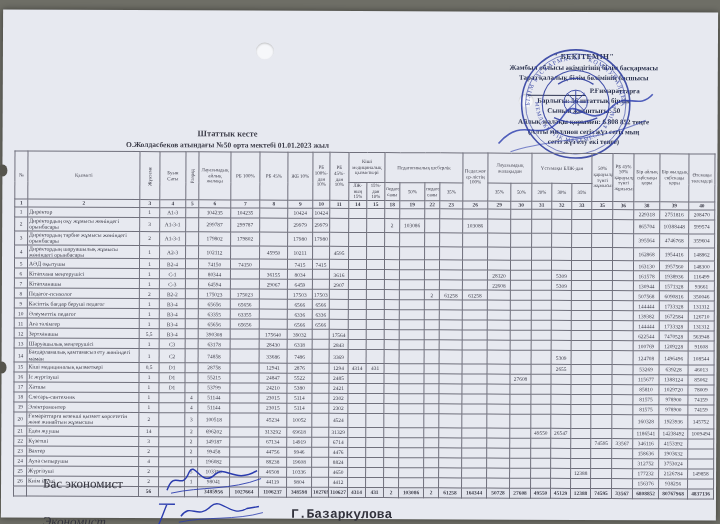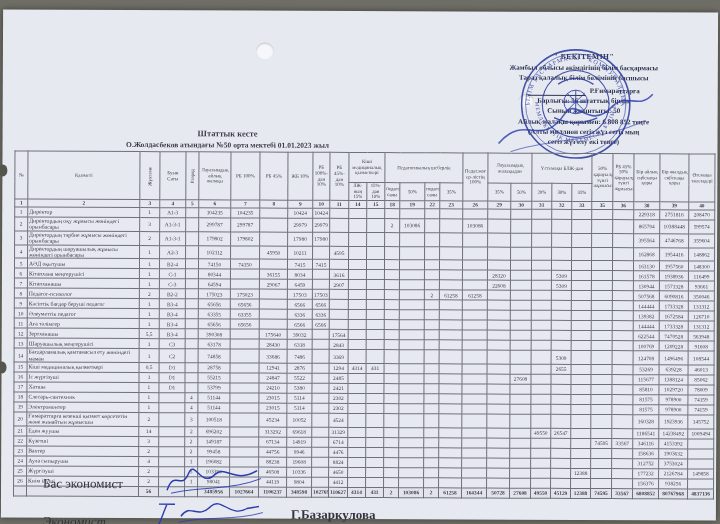--- a/index.html
+++ b/index.html
@@ -1015,20 +1015,20 @@
     <span>Р.Молдабаева</span>
   </div>
   <svg class="squig" style="left:160px;top:452px;" width="110" height="34" viewBox="0 0 110 34">
     <path d="M6,28 C14,6 20,30 28,10 C34,-2 40,26 54,12 C64,2 74,22 96,8" fill="none" stroke="#2b3cae" stroke-width="1.5"></path>
     <path d="M10,31 C40,24 70,28 100,16" fill="none" stroke="#2b3cae" stroke-width="0.9"></path>
   </svg>
 
   <div class="sign-block" style="left:42px;top:504px;font-style:italic;">
     <span>Экономист</span>
   </div>
-  <div class="sign-block sign-name" style="left:290px;top:496px;">
+  <div class="sign-block sign-name" style="left:290px;top:496px;font-family:Liberation Mono, monospace;">
     <span>Г.Базаркулова</span>
   </div>
   <svg class="squig" style="left:150px;top:484px;" width="120" height="34" viewBox="0 0 120 34">
     <path d="M8,10 h16 M16,10 C12,20 10,26 8,30 M30,22 C40,8 46,26 60,12 C70,2 80,24 96,14 L108,12" fill="none" stroke="#2b3cae" stroke-width="1.4"></path>
     <path d="M28,28 C55,22 85,26 112,18" fill="none" stroke="#2b3cae" stroke-width="0.8"></path>
   </svg>
 </div>
 
 </body></html>

